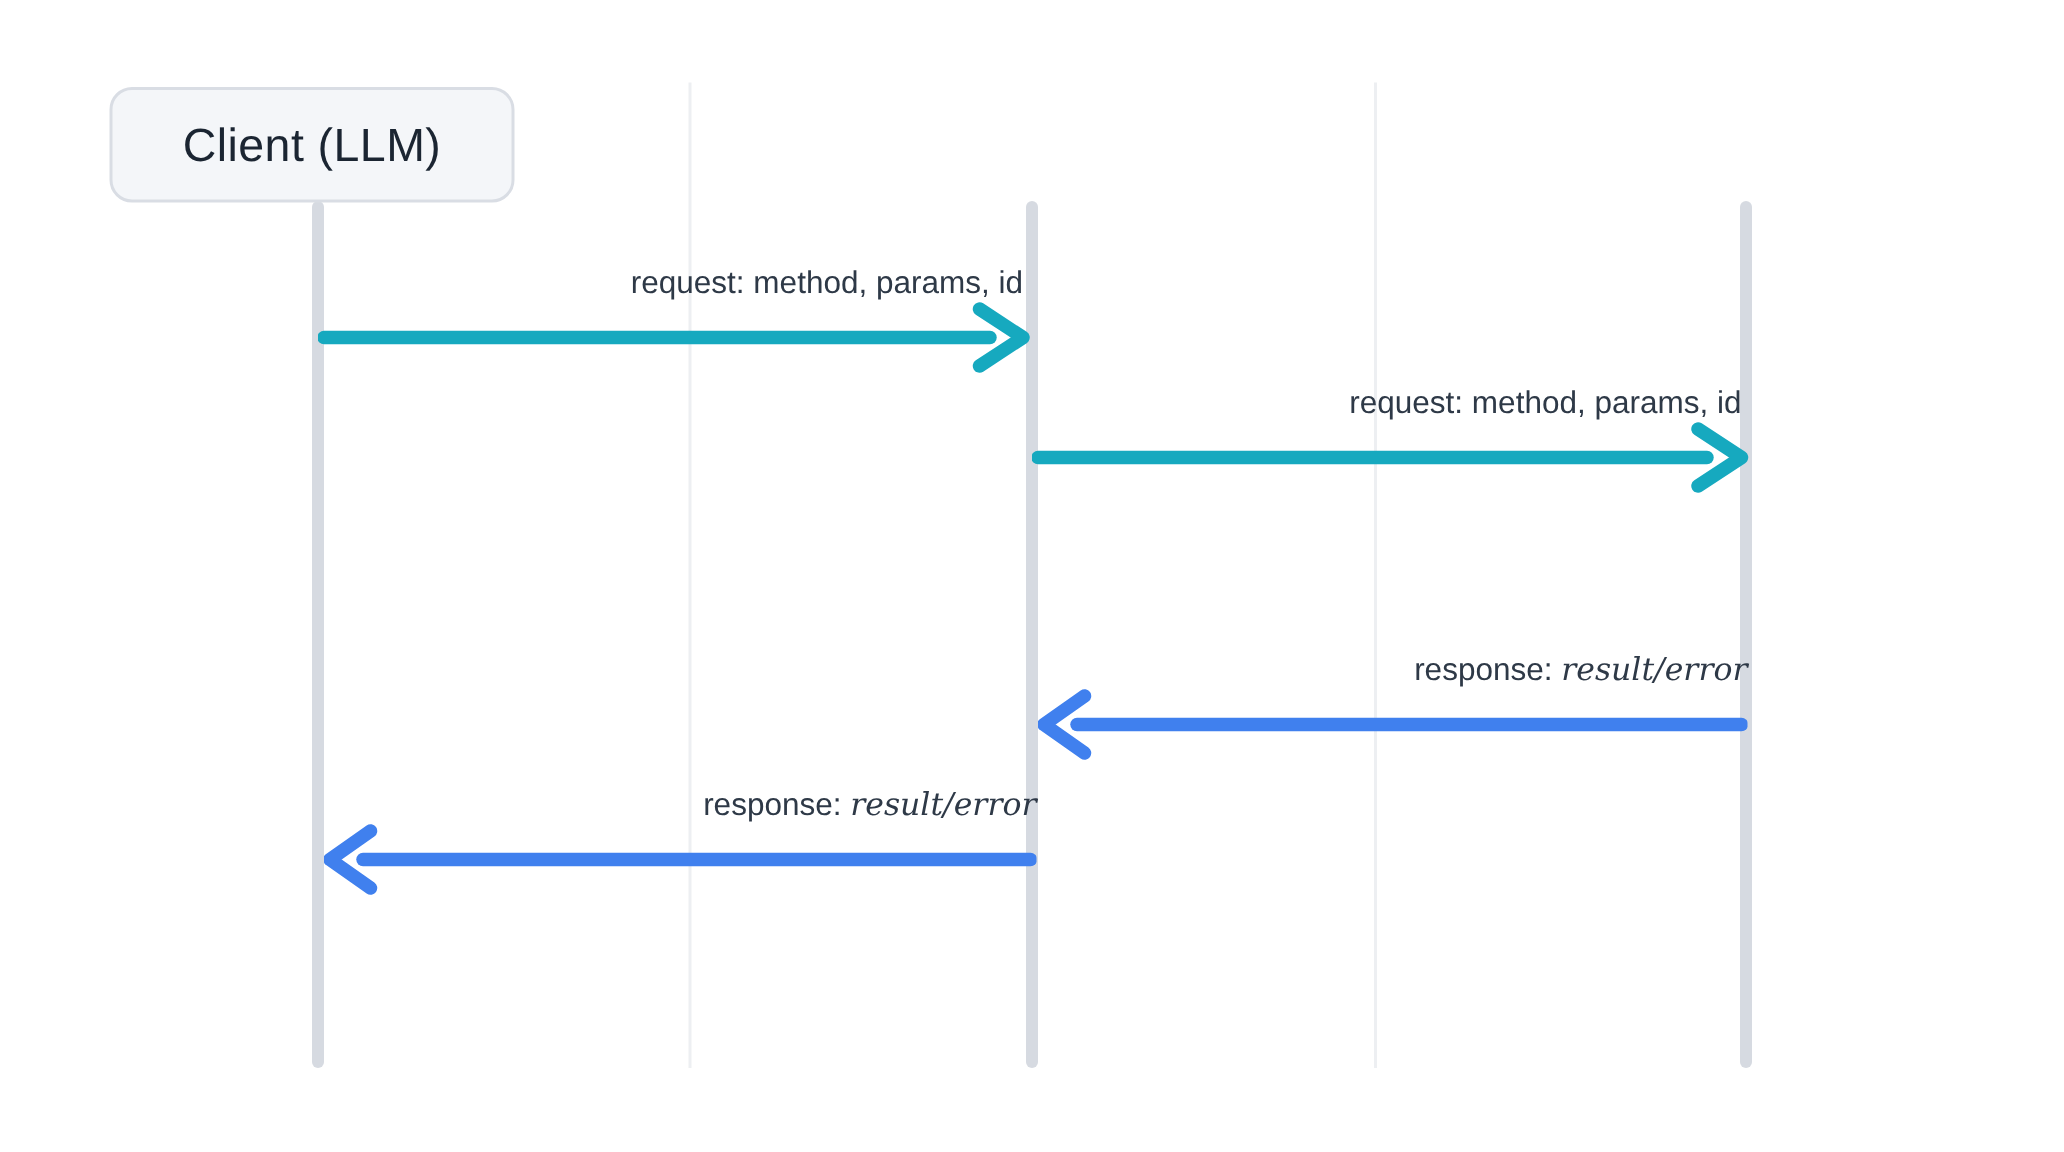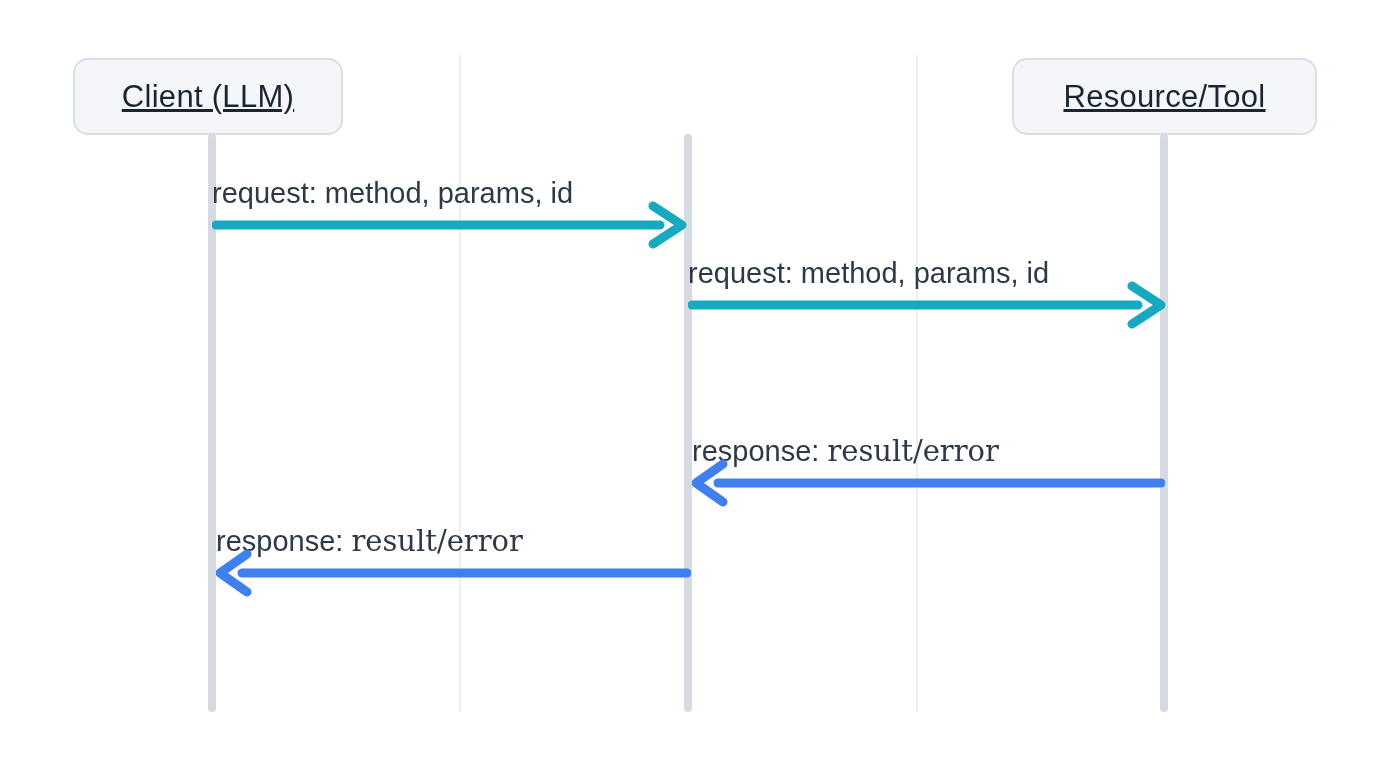--- a/index.html
+++ b/index.html
@@ -37,32 +37,32 @@
     box-sizing: border-box;
     background: #f4f6f9;
     border: 2px solid #d9dde4;
     border-radius: 15px;
     display: flex;
     align-items: center;
     justify-content: center;
     font-size: 31px;
     color: #1b2532;
     letter-spacing: 0.3px;
-    text-decoration: underline;
   }
   .msg-label {
     position: absolute;
     height: 34px;
-    text-align: left;
-    font-size: 29px;
+    text-align: right;
+    font-size: 21px;
     color: #2e3947;
     white-space: nowrap;
   }
   .msg-label .em {
     font-family: "DejaVu Serif", serif;
+    font-style: italic;
   }
   .arrow {
     position: absolute;
     display: block;
   }
   .arrow line, .arrow polyline {
     fill: none;
     stroke-width: 9;
     stroke-linecap: round;
     stroke-linejoin: round;
@@ -75,23 +75,20 @@
 
   <div class="hairline" style="left:459px"></div>
   <div class="hairline" style="left:916px"></div>
 
   <div class="lifeline" style="left:208px"></div>
   <div class="lifeline" style="left:684px"></div>
   <div class="lifeline" style="left:1160px"></div>
 
   <div class="actor-box" style="left:73px;width:270px">
     <span>Client (LLM)</span>
-  </div>
-  <div class="actor-box" style="left:1012px;width:305px">
-    <span>Resource/Tool</span>
   </div>
 
   <div class="msg-label" style="left:212px;width:470px;top:176px">
     <span>request: method, params, id</span><span class="em"></span>
   </div>
   <svg class="arrow" style="left:212px;top:200px" width="475" height="50">
     <line x1="4" y1="25" x2="448" y2="25" stroke="#16a9bf"></line>
     <polyline points="441,6 470,25 441,44" stroke="#16a9bf"></polyline>
   </svg>
 

